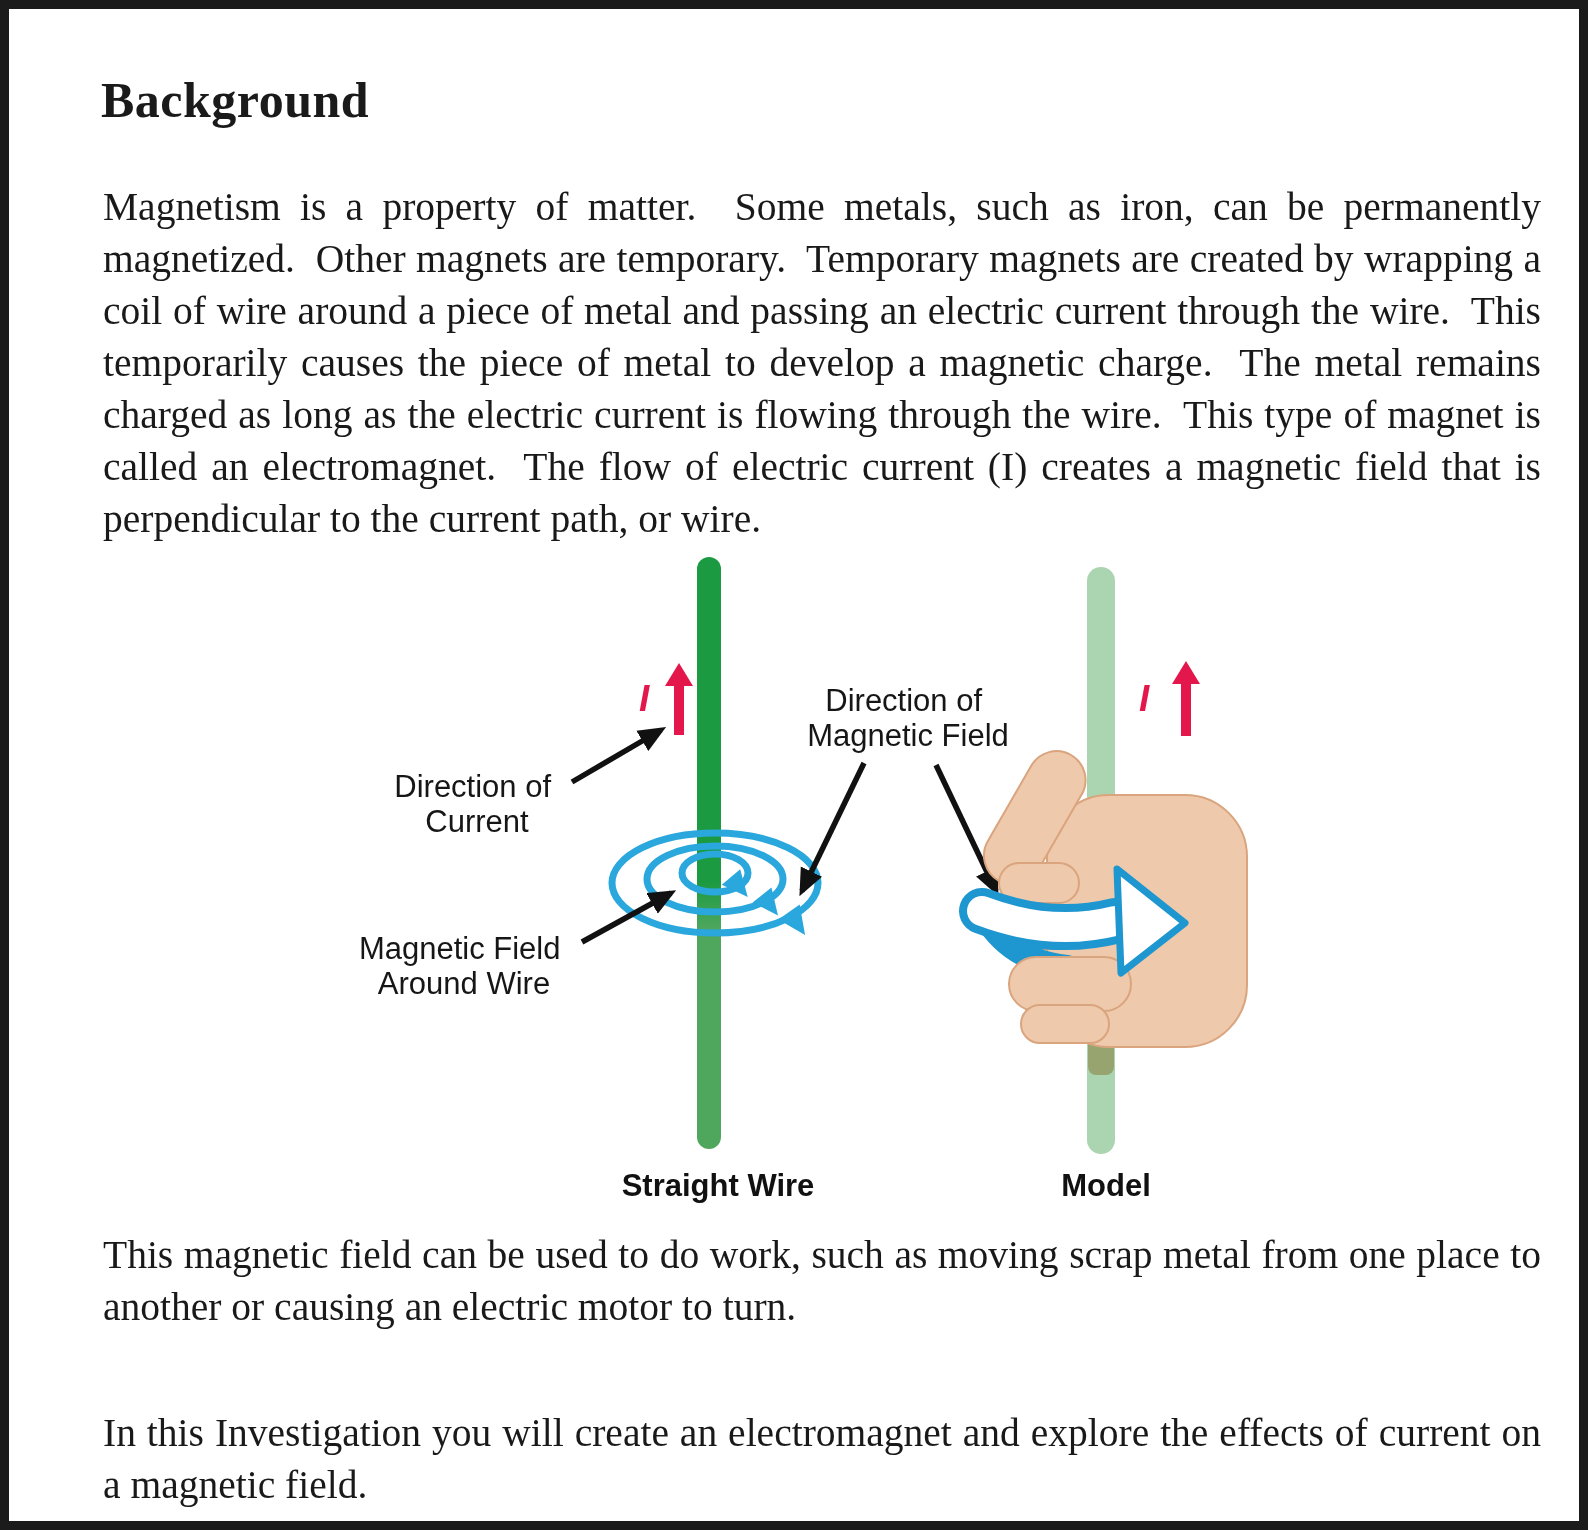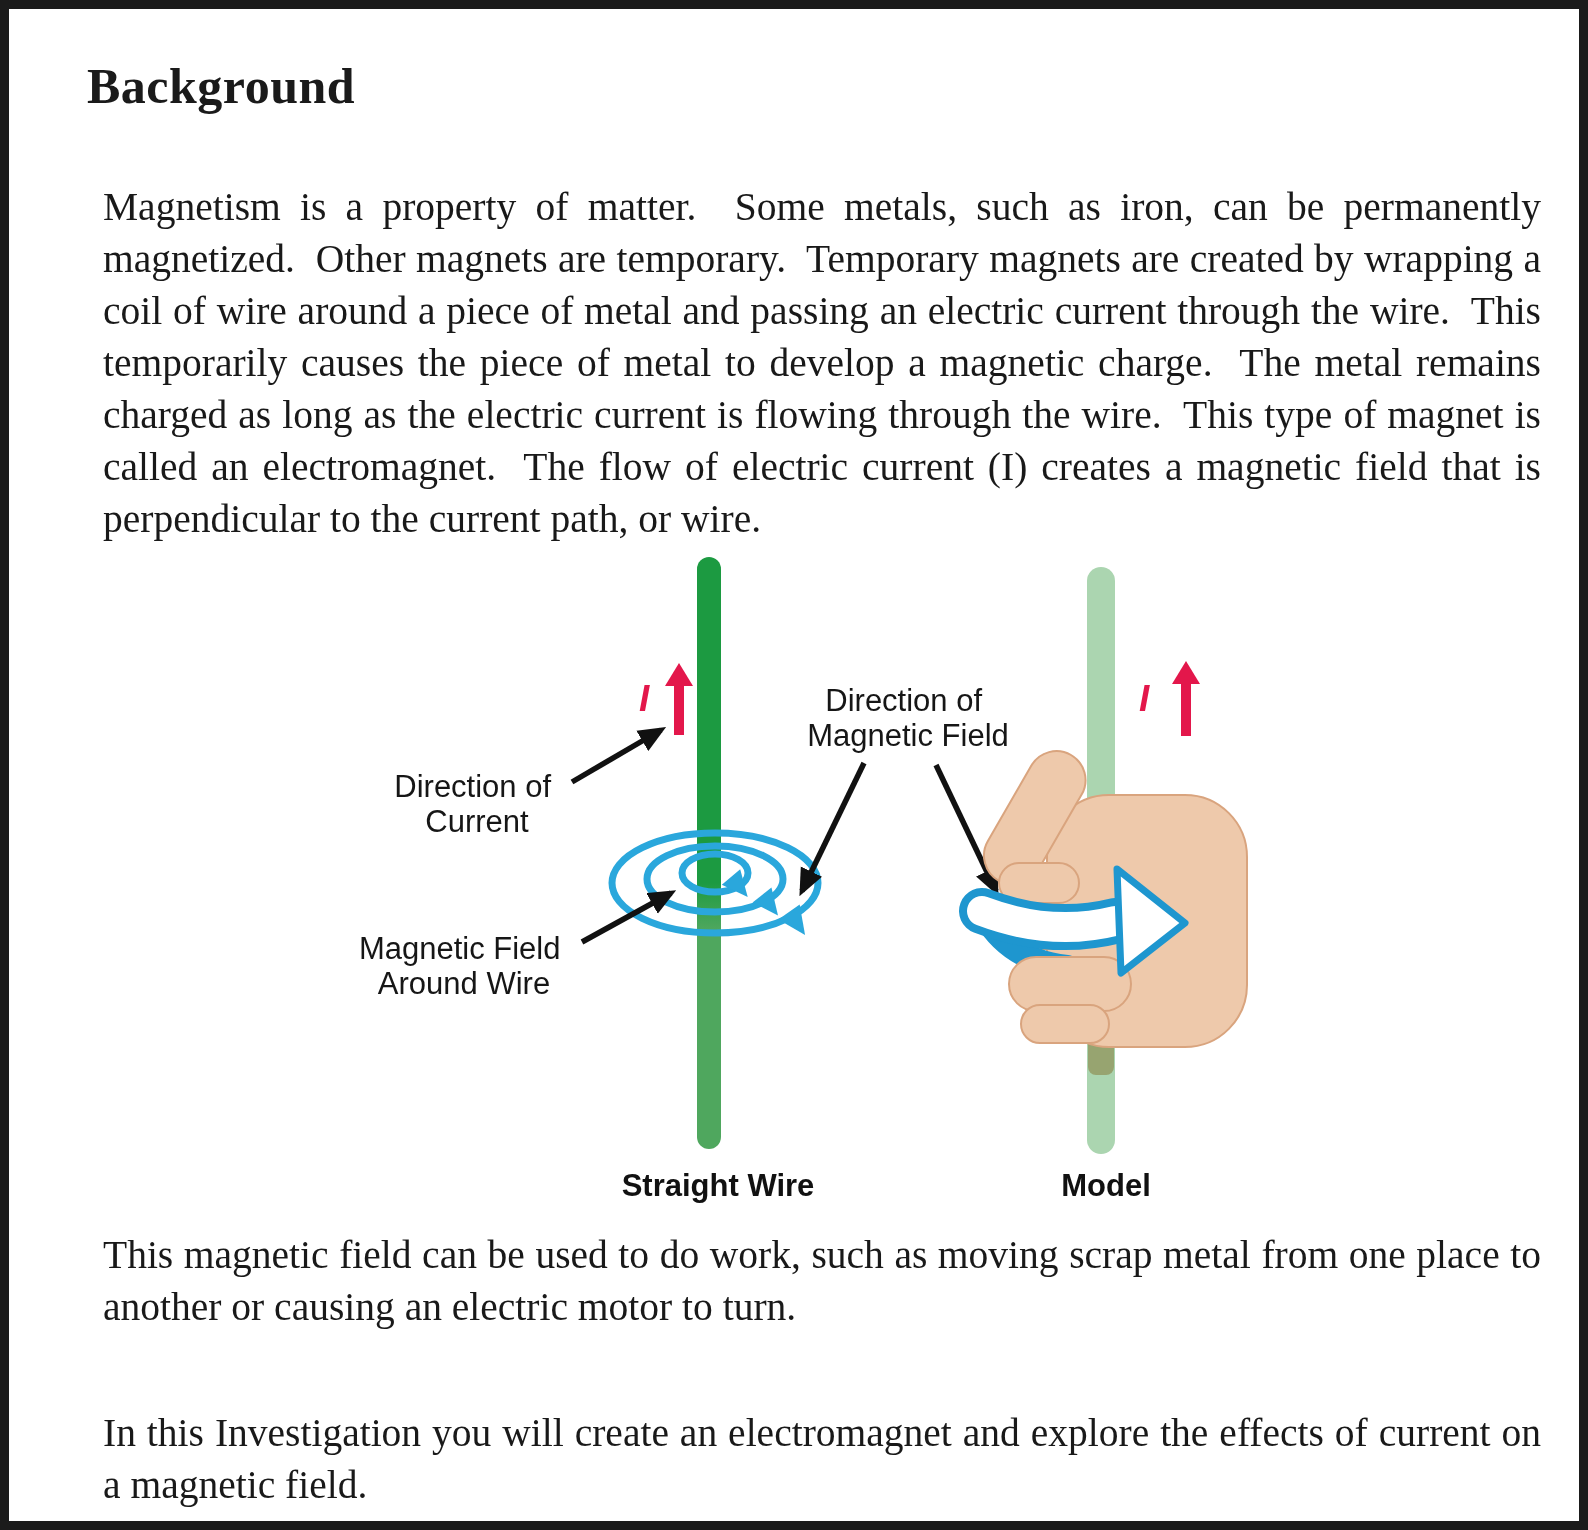--- a/index.html
+++ b/index.html
@@ -2,21 +2,21 @@
 <html><head>
 <meta charset="utf-8">
 <style>
   html,body { margin:0; padding:0; background:#ffffff; }
   .page {
     position:relative; width:1588px; height:1530px; box-sizing:border-box;
     border:9px solid #1b1b1b; background:#ffffff; overflow:hidden;
     font-family:"Liberation Serif", serif; color:#1a1a1a;
   }
   .doc-title {
-    position:absolute; left:78px; top:48px; margin:0;
+    position:absolute; left:78px; top:48px; margin:14px;
     font-size:50px; font-weight:bold; letter-spacing:0.5px;
   }
   .para {
     position:absolute; left:78px; width:1438px; margin:16px;
     font-size:39.5px; line-height:52px; text-align:justify;
     white-space:pre-wrap; color:#191919;
   }
   #para-intro  { top:156px; }
   #para-work   { top:1204px; }
   #para-invest { top:1382px; }

